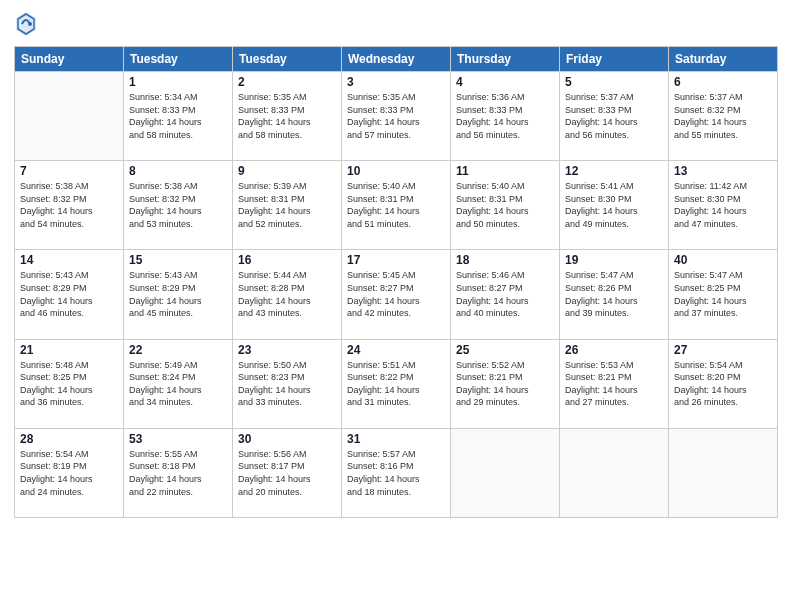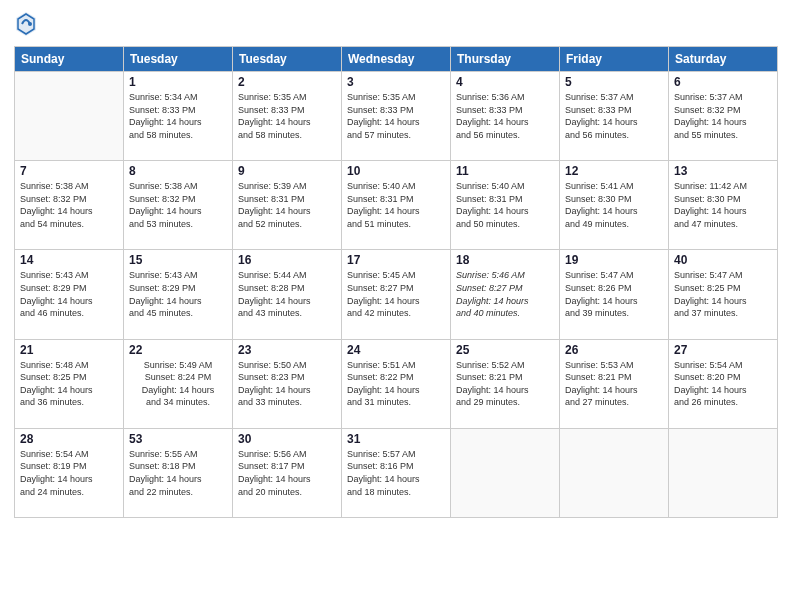--- a/index.html
+++ b/index.html
@@ -255,21 +255,21 @@
           </td>
           <td>
             <span class="day-number">17</span>
             <div class="day-info" style="white-space: pre-line;">Sunrise: 5:45 AM
 Sunset: 8:27 PM
 Daylight: 14 hours
 and 42 minutes.</div>
           </td>
           <td>
             <span class="day-number">18</span>
-            <div class="day-info" style="white-space: pre-line; font-style: italic;">Sunrise: 5:46 AM
+            <div class="day-info" style="white-space: pre-line;">Sunrise: 5:46 AM
 Sunset: 8:27 PM
 Daylight: 14 hours
 and 40 minutes.</div>
           </td>
           <td>
             <span class="day-number">19</span>
             <div class="day-info" style="white-space: pre-line;">Sunrise: 5:47 AM
 Sunset: 8:26 PM
 Daylight: 14 hours
 and 39 minutes.</div>
@@ -285,21 +285,21 @@
         <tr>
           <td>
             <span class="day-number">21</span>
             <div class="day-info" style="white-space: pre-line;">Sunrise: 5:48 AM
 Sunset: 8:25 PM
 Daylight: 14 hours
 and 36 minutes.</div>
           </td>
           <td>
             <span class="day-number">22</span>
-            <div class="day-info" style="white-space: pre-line; text-align: center;">Sunrise: 5:49 AM
+            <div class="day-info" style="white-space: pre-line;">Sunrise: 5:49 AM
 Sunset: 8:24 PM
 Daylight: 14 hours
 and 34 minutes.</div>
           </td>
           <td>
             <span class="day-number">23</span>
             <div class="day-info" style="white-space: pre-line;">Sunrise: 5:50 AM
 Sunset: 8:23 PM
 Daylight: 14 hours
 and 33 minutes.</div>

